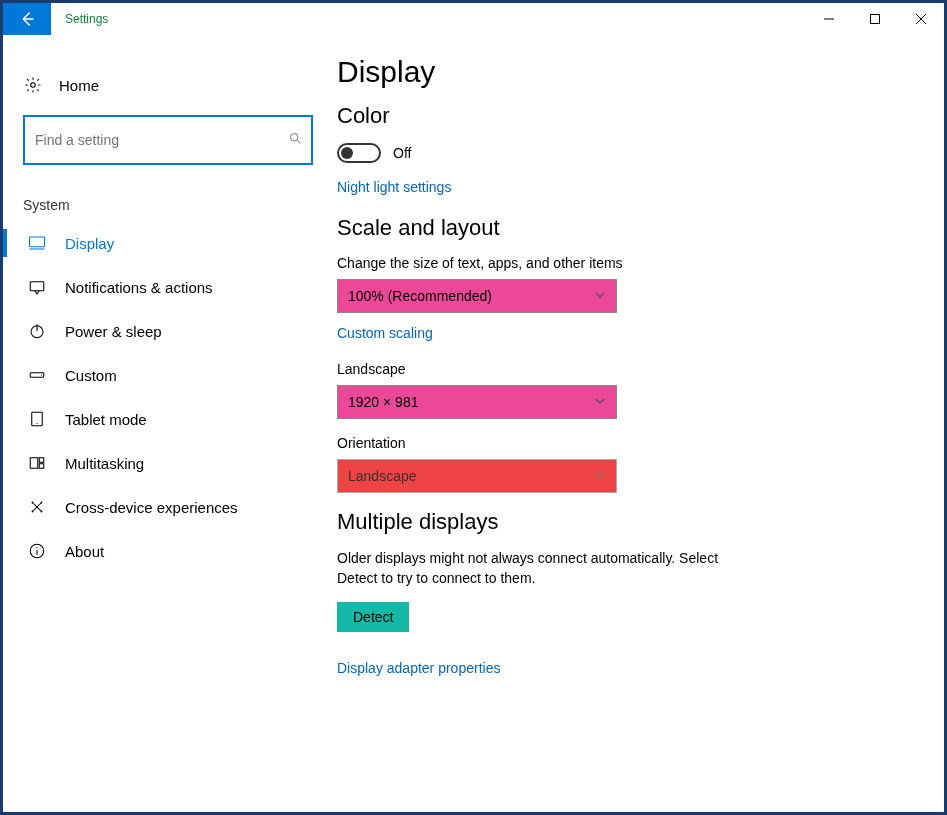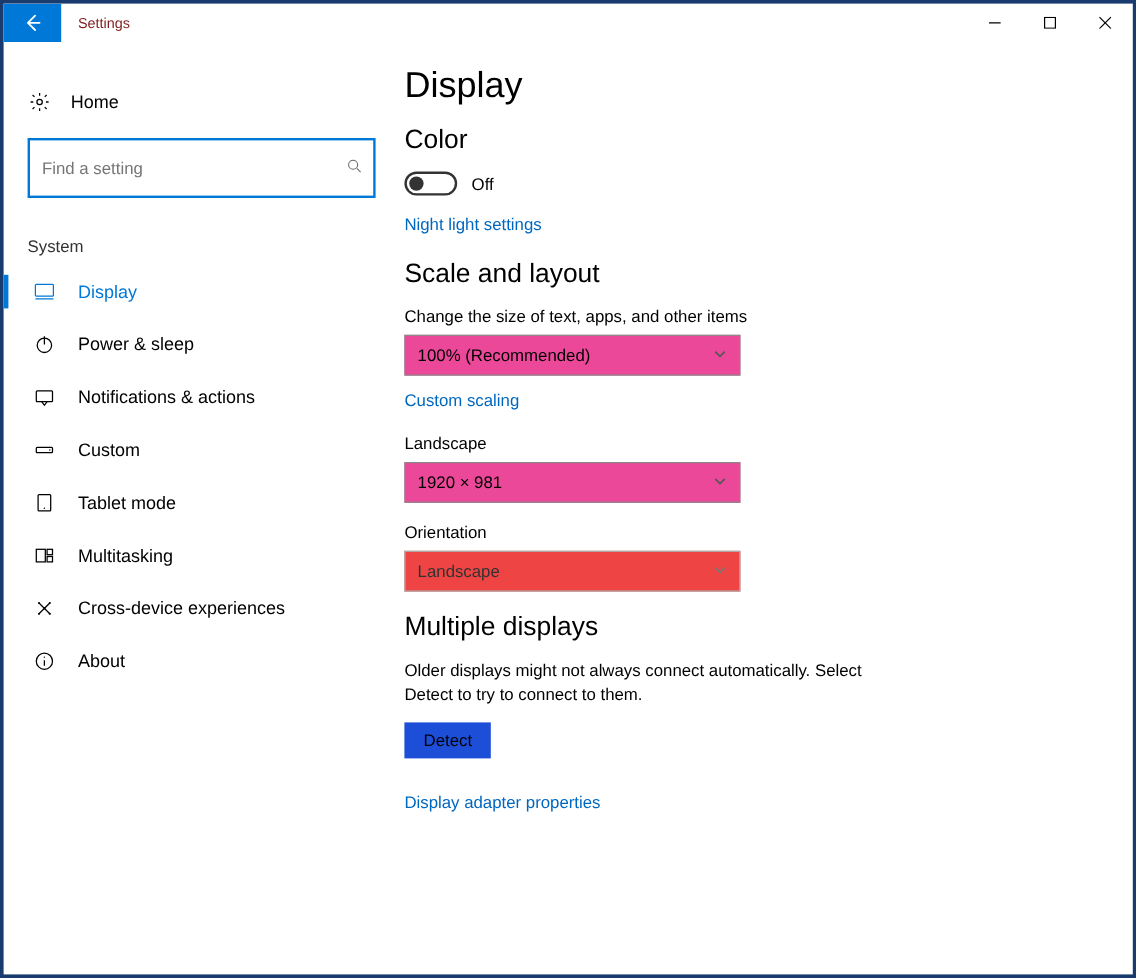--- a/index.html
+++ b/index.html
@@ -26,21 +26,21 @@
     background:#0078d7;
     display:flex; align-items:center; justify-content:center;
     cursor:pointer;
   }
   .back-btn svg { width:18px; height:18px; }
   .title-text {
     flex:0 0 auto;
     padding-left:14px;
     display:flex; align-items:center;
     font-size:12px;
-    color:#7f1d1d;
+    color:#15803d;
   }
   .title-spacer { flex:1; }
   .win-btns { display:flex; }
   .win-btn {
     width:46px;
     display:flex; align-items:center; justify-content:center;
     cursor:pointer;
   }
   .win-btn svg { width:10px; height:10px; }
 
@@ -173,21 +173,21 @@
   .combo .chev { color:#555; }
 
   .desc {
     font-size:14px;
     max-width:420px;
     line-height:1.4;
     margin-bottom:14px;
   }
   .btn {
     display:inline-block;
-    background:#1d4ed8;
+    background:#14b8a6;
     padding:7px 16px;
     font-size:14px;
     cursor:pointer;
     border:none;
     font-family:inherit;
   }
 
   
   svg.i { width:18px; height:18px; stroke:#000; fill:none; stroke-width:1.4; }
   .active svg.i { stroke:#0078d7; }
@@ -257,35 +257,35 @@
             <rect x="2" y="4" width="20" height="13" rx="1"></rect>
             <line x1="2" y1="20" x2="22" y2="20"></line>
           </svg>
       </span>
       <span class="lbl">Display</span>
     </div>
 
     <div class="nav-item">
       <span class="icon">
         <svg class="i" viewBox="0 0 24 24">
+            <rect x="3" y="5" width="18" height="12" rx="1"></rect>
+            <path d="M9 17l3 4 3-4"></path>
+          </svg>
+      </span>
+      <span class="lbl">Notifications &amp; actions</span>
+    </div>
+
+    <div class="nav-item">
+      <span class="icon">
+        <svg class="i" viewBox="0 0 24 24">
             <circle cx="12" cy="13" r="8"></circle>
             <line x1="12" y1="3" x2="12" y2="12"></line>
           </svg>
       </span>
       <span class="lbl">Power &amp; sleep</span>
-    </div>
-
-    <div class="nav-item">
-      <span class="icon">
-        <svg class="i" viewBox="0 0 24 24">
-            <rect x="3" y="5" width="18" height="12" rx="1"></rect>
-            <path d="M9 17l3 4 3-4"></path>
-          </svg>
-      </span>
-      <span class="lbl">Notifications &amp; actions</span>
     </div>
 
     <div class="nav-item">
       <span class="icon">
         <svg class="i" viewBox="0 0 24 24">
             <rect x="3" y="9" width="18" height="6" rx="1"></rect>
             <circle cx="18" cy="12" r="0.8" fill="#000" stroke="none"></circle>
           </svg>
       </span>
       <span class="lbl">Custom</span>

